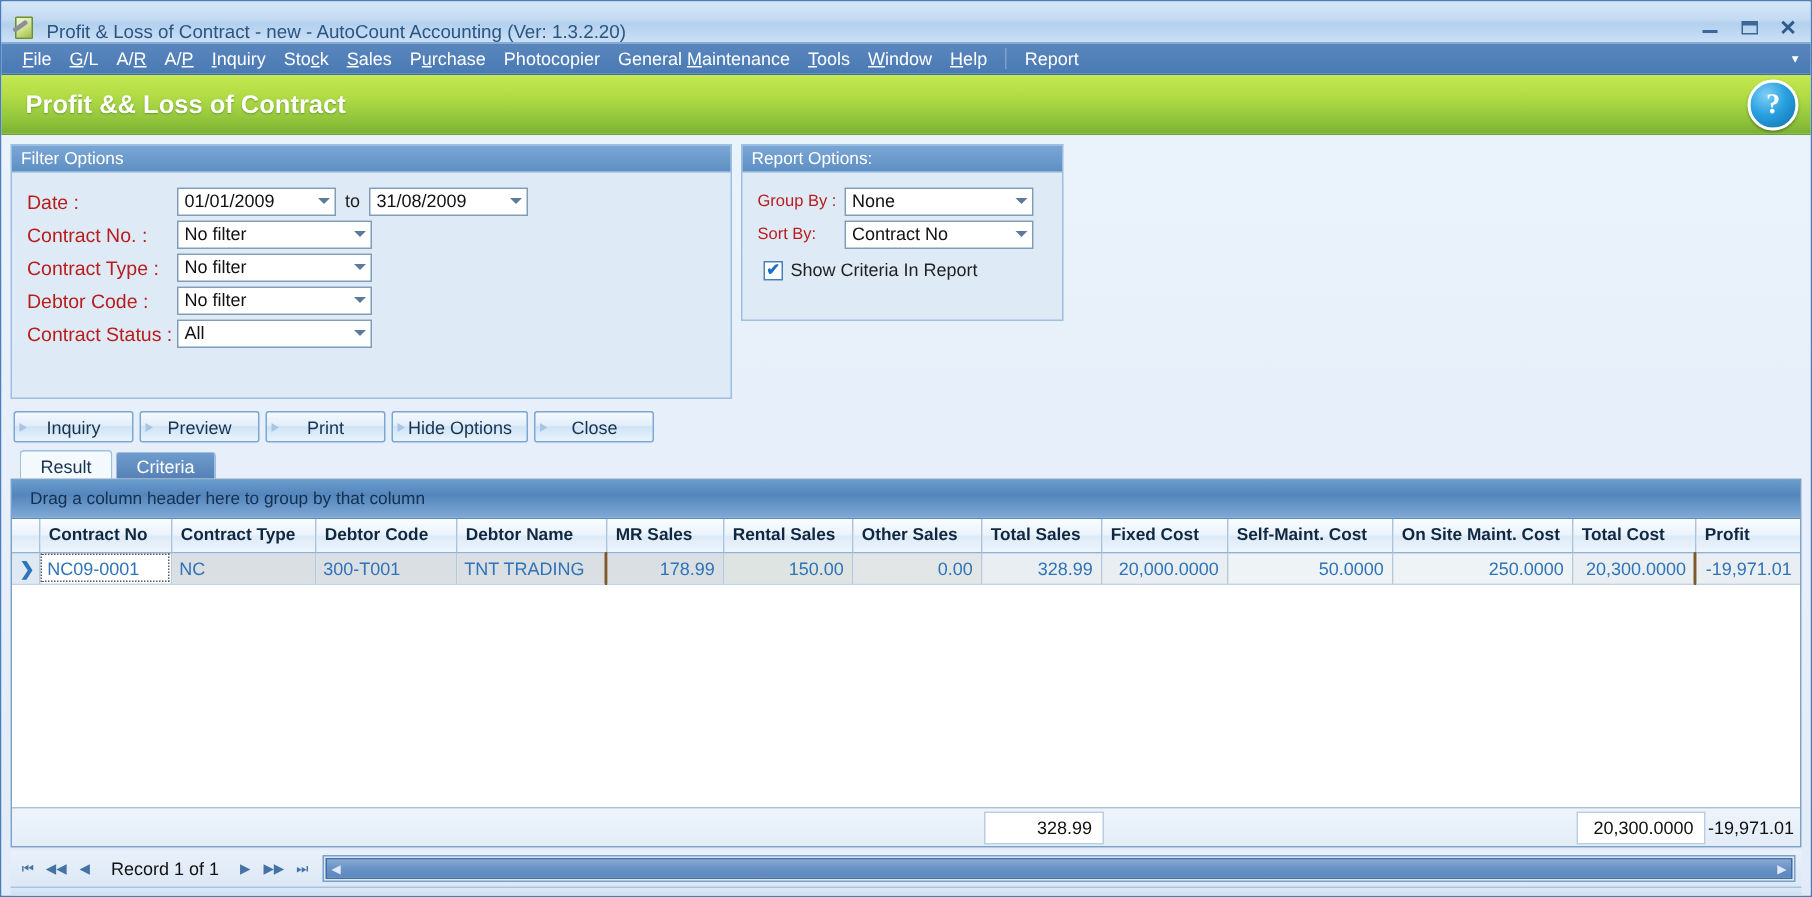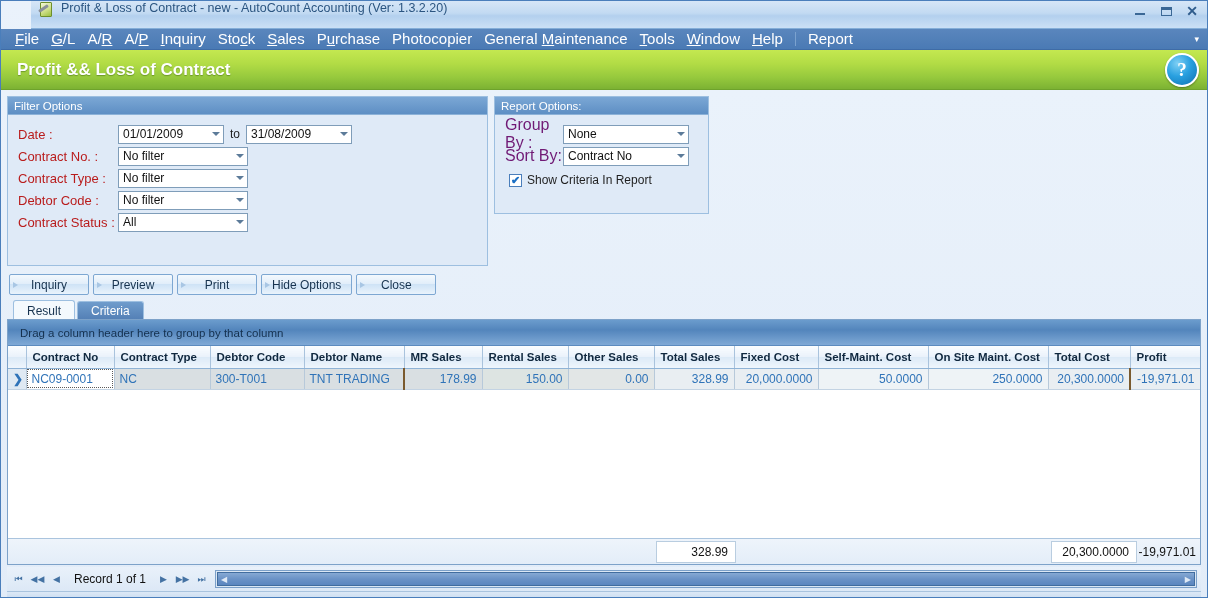--- a/index.html
+++ b/index.html
@@ -19,23 +19,22 @@
     background: linear-gradient(180deg,#eaf2fb 0%,#dfeaf8 100%);
     border: 1px solid #4a7ebb;
     display: flex; flex-direction: column;
   }
 
   
   .titlebar {
     height: 28px; flex: 0 0 28px;
     background: linear-gradient(180deg,#d6e6f7 0%,#c2daf2 45%,#b3d0ee 55%,#cbe0f6 100%);
     border-bottom: 1px solid #84aed8;
-    display: flex; align-items: flex-start;
+    display: flex; align-items: flex-end;
     padding: 0 2px 0 6px;
-    margin-left: 30px;
   }
   .title-icon {
     width: 18px; height: 18px; margin-right: 6px;
     position: relative; flex: 0 0 18px;
   }
   .title-icon .pg {
     position: absolute; left: 3px; top: 1px;
     width: 12px; height: 15px;
     background: linear-gradient(150deg,#f2f7d8 0%,#cfe08a 55%,#9cc040 100%);
     border: 1px solid #6d8f2c;
@@ -65,21 +64,21 @@
 
   
   .menubar {
     height: 21px; flex: 0 0 21px;
     background: linear-gradient(180deg,#5a86bd 0%,#4a7ab4 100%);
     display: flex; align-items: center;
     padding-left: 8px;
     border-bottom: 1px solid #3f6ca6;
   }
   .menu-item {
-    color: #ffffff; font-size: 15px;
+    color: #ffffff; font-size: 12px;
     padding: 0 6px; line-height: 20px;
     white-space: nowrap;
   }
   .menu-item u { text-decoration: underline; }
   .menu-sep {
     width: 1px; height: 14px; background: #7ba2cf;
     margin: 0 6px;
   }
   .menu-spacer { flex: 1 1 auto; }
   .menu-chev {
@@ -135,21 +134,21 @@
   .panel-body { padding: 8px 10px 10px 10px; }
 
   #filter-panel { width: 481px; height: 170px; }
   #report-panel { width: 215px; height: 118px; }
 
   .frow { display: flex; align-items: center; height: 22px; margin-bottom: 0px; }
   .flabel {
     font-size: 13px; color: #b91c1c;
     width: 100px; flex: 0 0 100px;
   }
-  .rlabel { font-size: 16px; color: #701a75; width: 58px; flex: 0 0 58px; }
+  .rlabel { font-size: 11px; color: #b91c1c; width: 58px; flex: 0 0 58px; }
 
   .field {
     height: 19px; background: #ffffff;
     border: 1px solid #7f9db9;
     display: flex; align-items: center;
     font-size: 12px; color: #111111;
     padding: 0 0 0 4px;
     position: relative;
   }
   .field .fv { flex: 1 1 auto; white-space: nowrap; overflow: hidden; line-height: 17px; }

